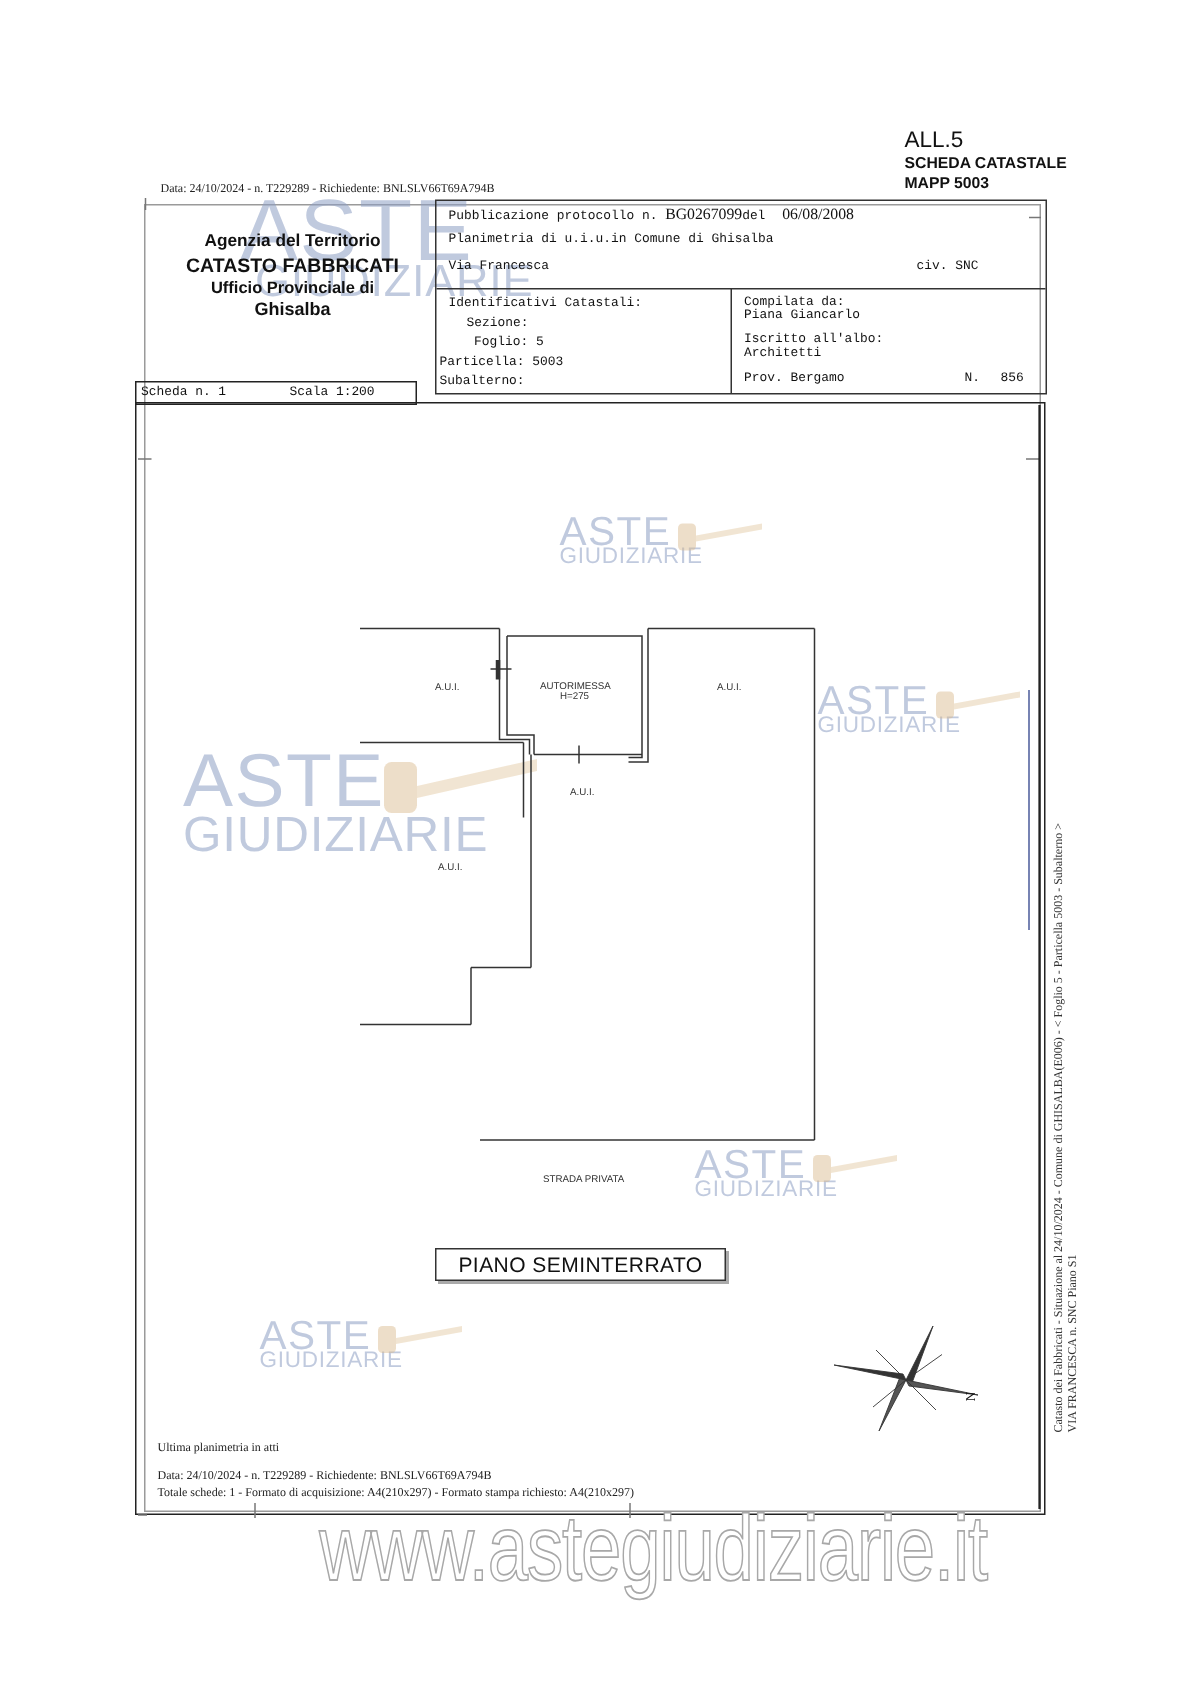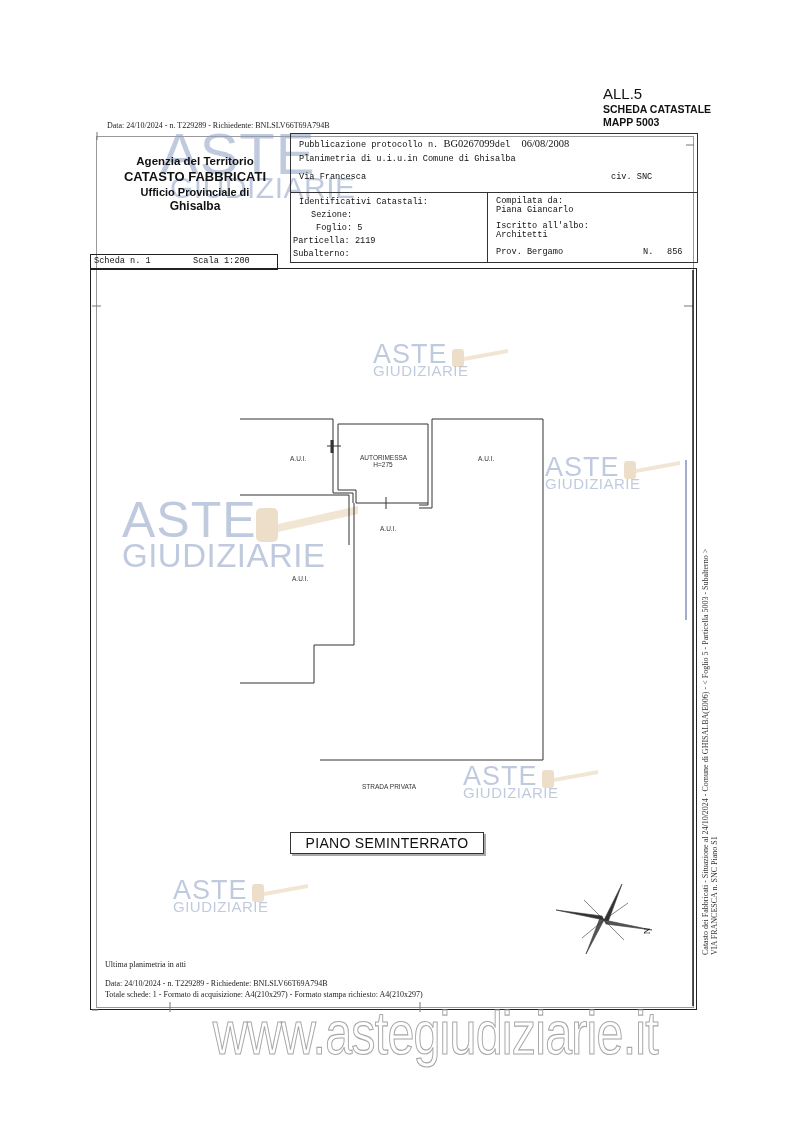--- a/index.html
+++ b/index.html
@@ -130,21 +130,21 @@
   <div class="hdr-row" style="top:20px;">Planimetria di u.i.u.in Comune di Ghisalba</div>
   <div class="hdr-row" style="top:38px;">Via Francesca</div>
   <div class="hdr-row" style="top:38px; left:320px;">civ. SNC</div>
 
   <div class="hdr-divider-h"></div>
   <div class="hdr-divider-v"></div>
 
   <div class="hdr-row" style="top:63px;">Identificativi Catastali:</div>
   <div class="hdr-row" style="top:76px; left:20px;">Sezione:</div>
   <div class="hdr-row" style="top:89px; left:25px;">Foglio: 5</div>
-  <div class="hdr-row" style="top:102px; left:2px;">Particella: 2119</div>
+  <div class="hdr-row" style="top:102px; left:2px;">Particella: 5003</div>
   <div class="hdr-row" style="top:115px; left:2px;">Subalterno:</div>
 
   <div class="hdr-row" style="top:62px; left:205px;">Compilata da:</div>
   <div class="hdr-row" style="top:71px; left:205px;">Piana Giancarlo</div>
   <div class="hdr-row" style="top:87px; left:205px;">Iscritto all'albo:</div>
   <div class="hdr-row" style="top:96px; left:205px;">Architetti</div>
   <div class="hdr-row" style="top:113px; left:205px;">Prov. Bergamo</div>
   <div class="hdr-row" style="top:113px; left:352px;">N.</div>
   <div class="hdr-row" style="top:113px; left:376px;">856</div>
 </div>

